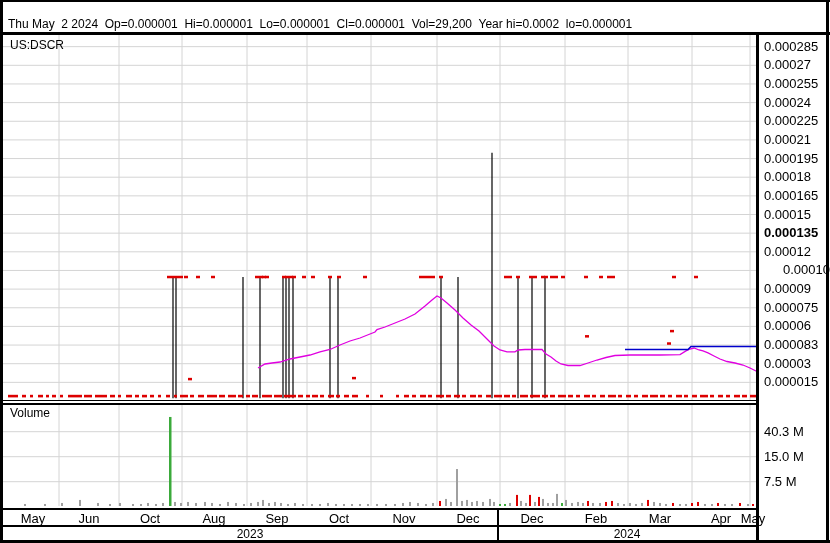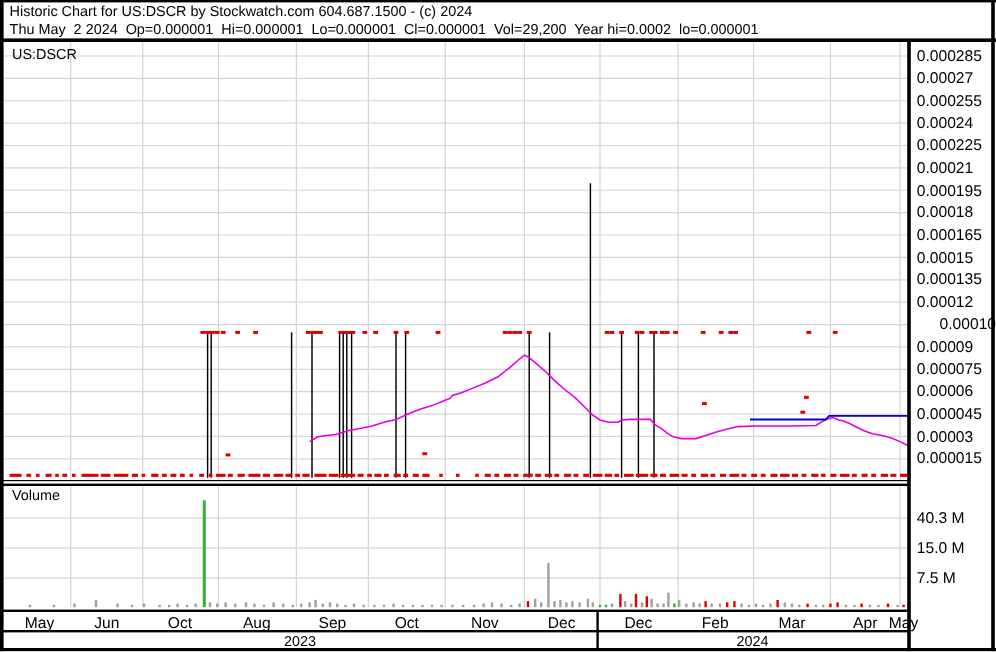--- a/index.html
+++ b/index.html
@@ -314,44 +314,43 @@
       <rect x="750" y="394.8" width="6" height="2.6" fill="#DD0000"></rect>
       <rect x="188" y="377.84493000000003" width="4" height="2.5" fill="#DD0000"></rect>
       <rect x="352" y="376.85029000000003" width="4" height="2.5" fill="#DD0000"></rect>
       <rect x="585" y="335.07541000000003" width="4" height="2.5" fill="#DD0000"></rect>
       <rect x="670" y="329.85355" width="4" height="2.5" fill="#DD0000"></rect>
       <rect x="667" y="342.28655000000003" width="4" height="2.5" fill="#DD0000"></rect>
       <polyline points="258,368.0 265,364.0 272,363.0 280,362.0 290,359.0 300,357.0 310,355.0 320,351.9 330,349.5 340,345.0 350,341.0 360,338.0 370,334.0 375,332.0 377,329.6 385,327.0 395,323.0 405,319.0 415,314.0 425,306.1 432,300.0 437,296.0 441,298.0 447,303.0 455,310.0 463,318.0 471,325.0 479,331.1 487,339.0 494,346.0 500,350.0 507,351.9 515,351.9 518,350.0 525,349.5 542,349.5 546,354.1 551,357.0 556,361.0 561,364.0 568,365.5 580,365.5 588,363.0 597,360.0 606,357.5 615,355.5 630,355.0 660,355.0 680,354.6 686,350.9 690,349.0 694,348.0 699,350.0 703,350.9 708,352.9 714,356.0 720,359.0 727,361.5 735,363.0 743,365.0 750,368.0 757,371.5" fill="none" stroke="#E000E0" stroke-width="1.3"></polyline>
       <polyline points="625,349.6 688,349.6 691,346.5 757,346.5" fill="none" stroke="#0000CC" stroke-width="1.5"></polyline>
     </svg>
 
-  <div class="hdr-line" style="top:2px;">Historic Chart for US:DSCR by Stockwatch.com 604.687.1500 - (c) 2024</div>
   <div class="hdr-line" style="top:17px;">Thu May  2 2024  Op=0.000001  Hi=0.000001  Lo=0.000001  Cl=0.000001  Vol=29,200  Year hi=0.0002  lo=0.000001</div>
 
   <div id="symbol-label">US:DSCR</div>
   <div id="volume-label">Volume</div>
 
   <div id="price-axis" class="abs">
       <div class="axis-label" style="left: 764px; top: 40.65px;">0.000285</div>
       <div class="axis-label" style="left: 764px; top: 59.3px;">0.00027</div>
       <div class="axis-label" style="left: 764px; top: 77.95px;">0.000255</div>
       <div class="axis-label" style="left: 764px; top: 96.6px;">0.00024</div>
       <div class="axis-label" style="left: 764px; top: 115.25px;">0.000225</div>
       <div class="axis-label" style="left: 764px; top: 133.9px;">0.00021</div>
       <div class="axis-label" style="left: 764px; top: 152.55px;">0.000195</div>
       <div class="axis-label" style="left: 764px; top: 171.2px;">0.00018</div>
       <div class="axis-label" style="left: 764px; top: 189.85px;">0.000165</div>
       <div class="axis-label" style="left: 764px; top: 208.5px;">0.00015</div>
-      <div class="axis-label" style="left: 764px; top: 227.15px;">0.000135</div>
+      <div class="axis-label" style="left: 764px; top: 227.15px; font-weight: bold;">0.000135</div>
       <div class="axis-label" style="left: 764px; top: 245.8px;">0.00012</div>
       <div class="axis-label" style="left: 764px; top: 264.45px; padding-left: 19px;">0.000105</div>
       <div class="axis-label" style="left: 764px; top: 283.1px;">0.00009</div>
       <div class="axis-label" style="left: 764px; top: 301.75px;">0.000075</div>
       <div class="axis-label" style="left: 764px; top: 320.4px;">0.00006</div>
-      <div class="axis-label" style="left: 764px; top: 339.05px;">0.000045</div>
+      <div class="axis-label" style="left: 764px; top: 339.05px;">0.000083</div>
       <div class="axis-label" style="left: 764px; top: 357.7px;">0.00003</div>
       <div class="axis-label" style="left: 764px; top: 376.35px;">0.000015</div>
     </div>
   <div id="volume-axis" class="abs">
       <div class="axis-label" style="left: 764px; top: 425.7px;">40.3 M</div>
       <div class="axis-label" style="left: 764px; top: 450.7px;">15.0 M</div>
       <div class="axis-label" style="left: 764px; top: 475.7px;">7.5 M</div>
     </div>
   <div id="month-axis" class="abs">
       <div class="month-label" style="left: 33px; top: 511px;">May</div>

